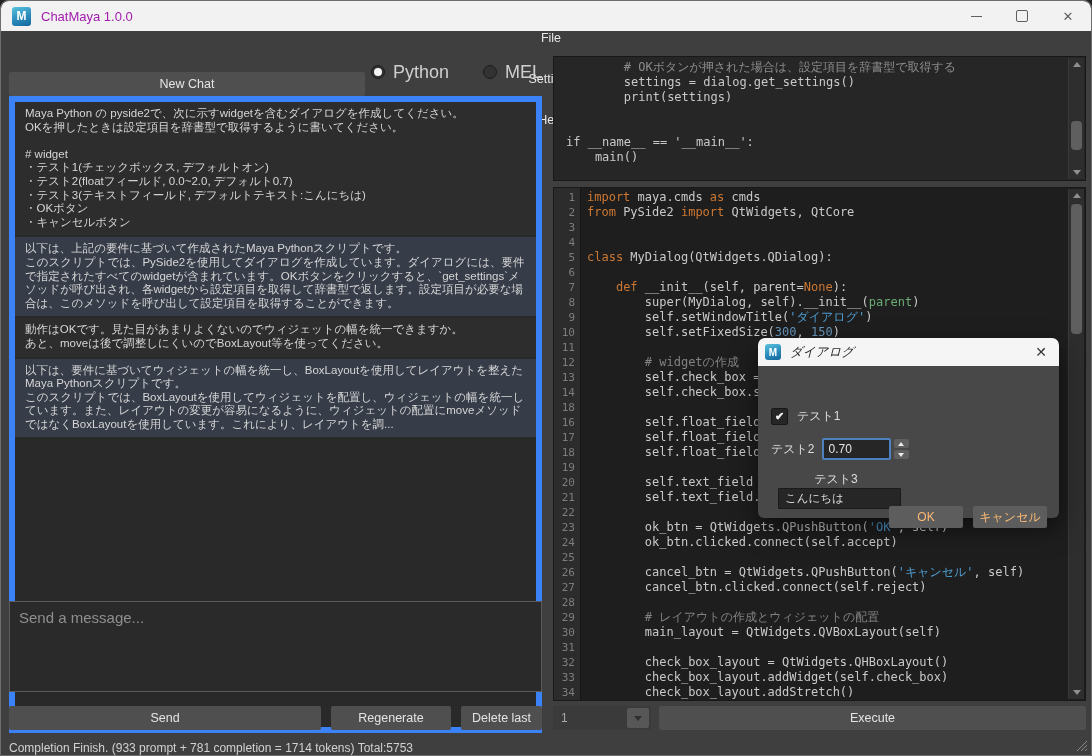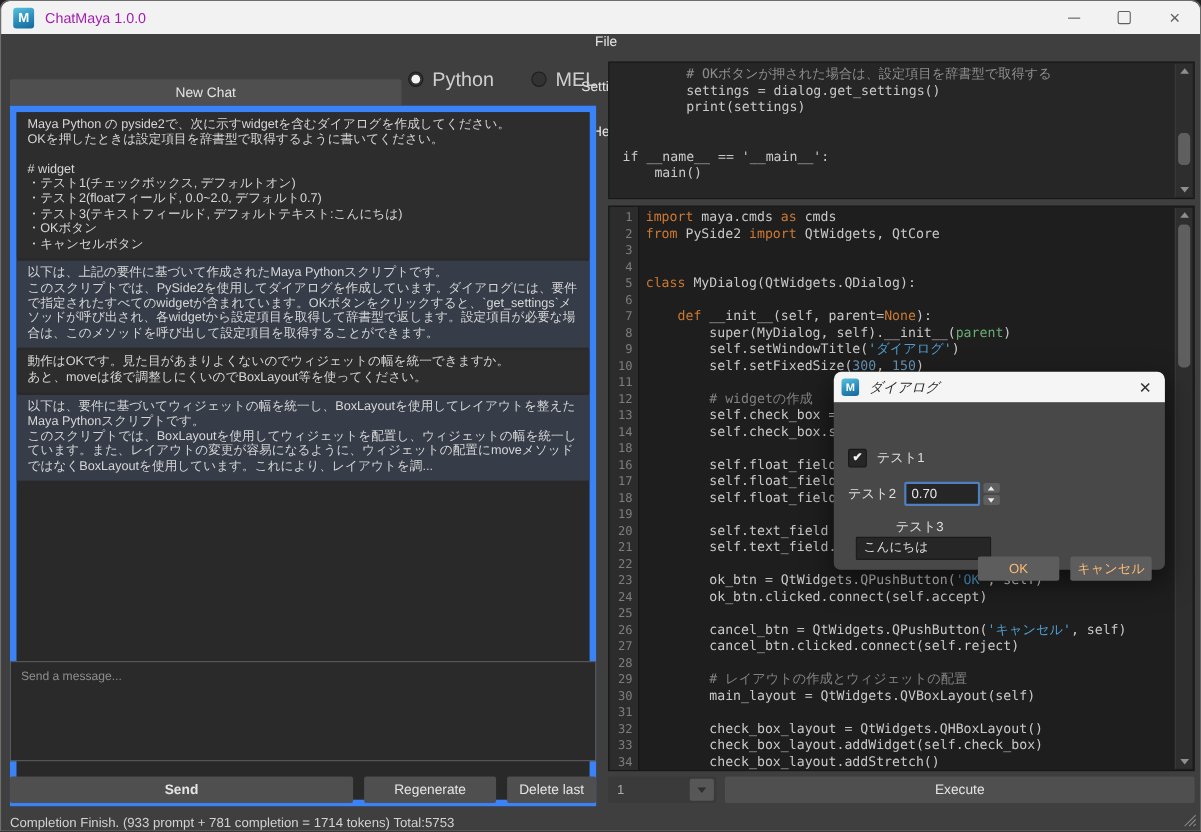--- a/index.html
+++ b/index.html
@@ -20,23 +20,23 @@
   
   .new-chat{left:8px;top:59px;width:356px;height:24px;margin-top:12px;}
   .radio-row{position:absolute;top:59px;left:370px;height:24px;display:flex;align-items:center;gap:34px;}
   .radio-opt{display:flex;align-items:center;gap:8px;color:#cfcfcf;font-size:18px;}
   .radio-circle{width:12px;height:12px;border-radius:50%;background:#323232;border:1px solid #1d1d1d;position:relative;}
   .radio-circle.sel::after{content:"";position:absolute;left:2px;top:2px;width:8px;height:8px;border-radius:50%;background:#f4f4f4;}
   .chat-panel{position:absolute;left:8px;top:95px;width:533px;height:637px;background:#292929;border:6px solid #3b82f6;box-sizing:border-box;overflow:hidden;}
   .msg{white-space:pre-wrap;font-size:11.5px;line-height:13.6px;color:#d6d6d6;padding:5px 10px 6px 10px;margin-bottom:2px;}
   .msg.user{background:#2d2d2d;}
   .msg.assistant{background:#363c48;}
-  .chat-input{position:absolute;left:8px;top:600px;width:533px;height:91px;background:#2a2a2a;border:1px solid #5a5a5a;box-sizing:border-box;color:#ddd;font-size:11px;font-family:"Liberation Sans",sans-serif;padding:7px 9px;resize:none;outline:none;}
+  .chat-input{position:absolute;left:8px;top:600px;width:533px;height:91px;background:#2a2a2a;border:1px solid #5a5a5a;box-sizing:border-box;color:#ddd;font-size:15px;font-family:"Liberation Sans",sans-serif;padding:7px 9px;resize:none;outline:none;}
   .chat-input::placeholder{color:#8f8f8f;}
-  .send-btn{left:8px;top:705px;width:312px;height:24px;font-weight:bold;}
+  .send-btn{left:8px;top:705px;width:312px;height:24px;}
   .regen-btn{left:330px;top:705px;width:120px;height:24px;}
   .del-btn{left:460px;top:705px;width:81px;height:24px;}
   .combo{position:absolute;left:552px;top:705px;width:98px;height:24px;background:#3a3a3a;border-radius:2px;display:flex;align-items:center;box-sizing:border-box;}
   .combo-value{flex:1;color:#a9a9a9;font-size:12px;padding-left:8px;}
   .combo-arrow{width:22px;height:20px;margin-right:2px;background:#575757;border-radius:2px;display:flex;align-items:center;justify-content:center;}
   .combo-arrow::after{content:"";border-left:4px solid transparent;border-right:4px solid transparent;border-top:5px solid #2e2e2e;}
   
   .output-panel{position:absolute;left:552px;top:55px;width:533px;height:125px;background:#262626;border:1px solid #181818;box-sizing:border-box;overflow:hidden;}
   .output-code{position:absolute;left:6px;top:3px;right:18px;bottom:0;font-family:"DejaVu Sans Mono",monospace;font-size:12px;line-height:15px;color:#c3c3c3;white-space:pre;}
   .editor-panel{position:absolute;left:552px;top:186px;width:533px;height:514px;background:#1e1e1e;border:1px solid #181818;box-sizing:border-box;overflow:hidden;}

